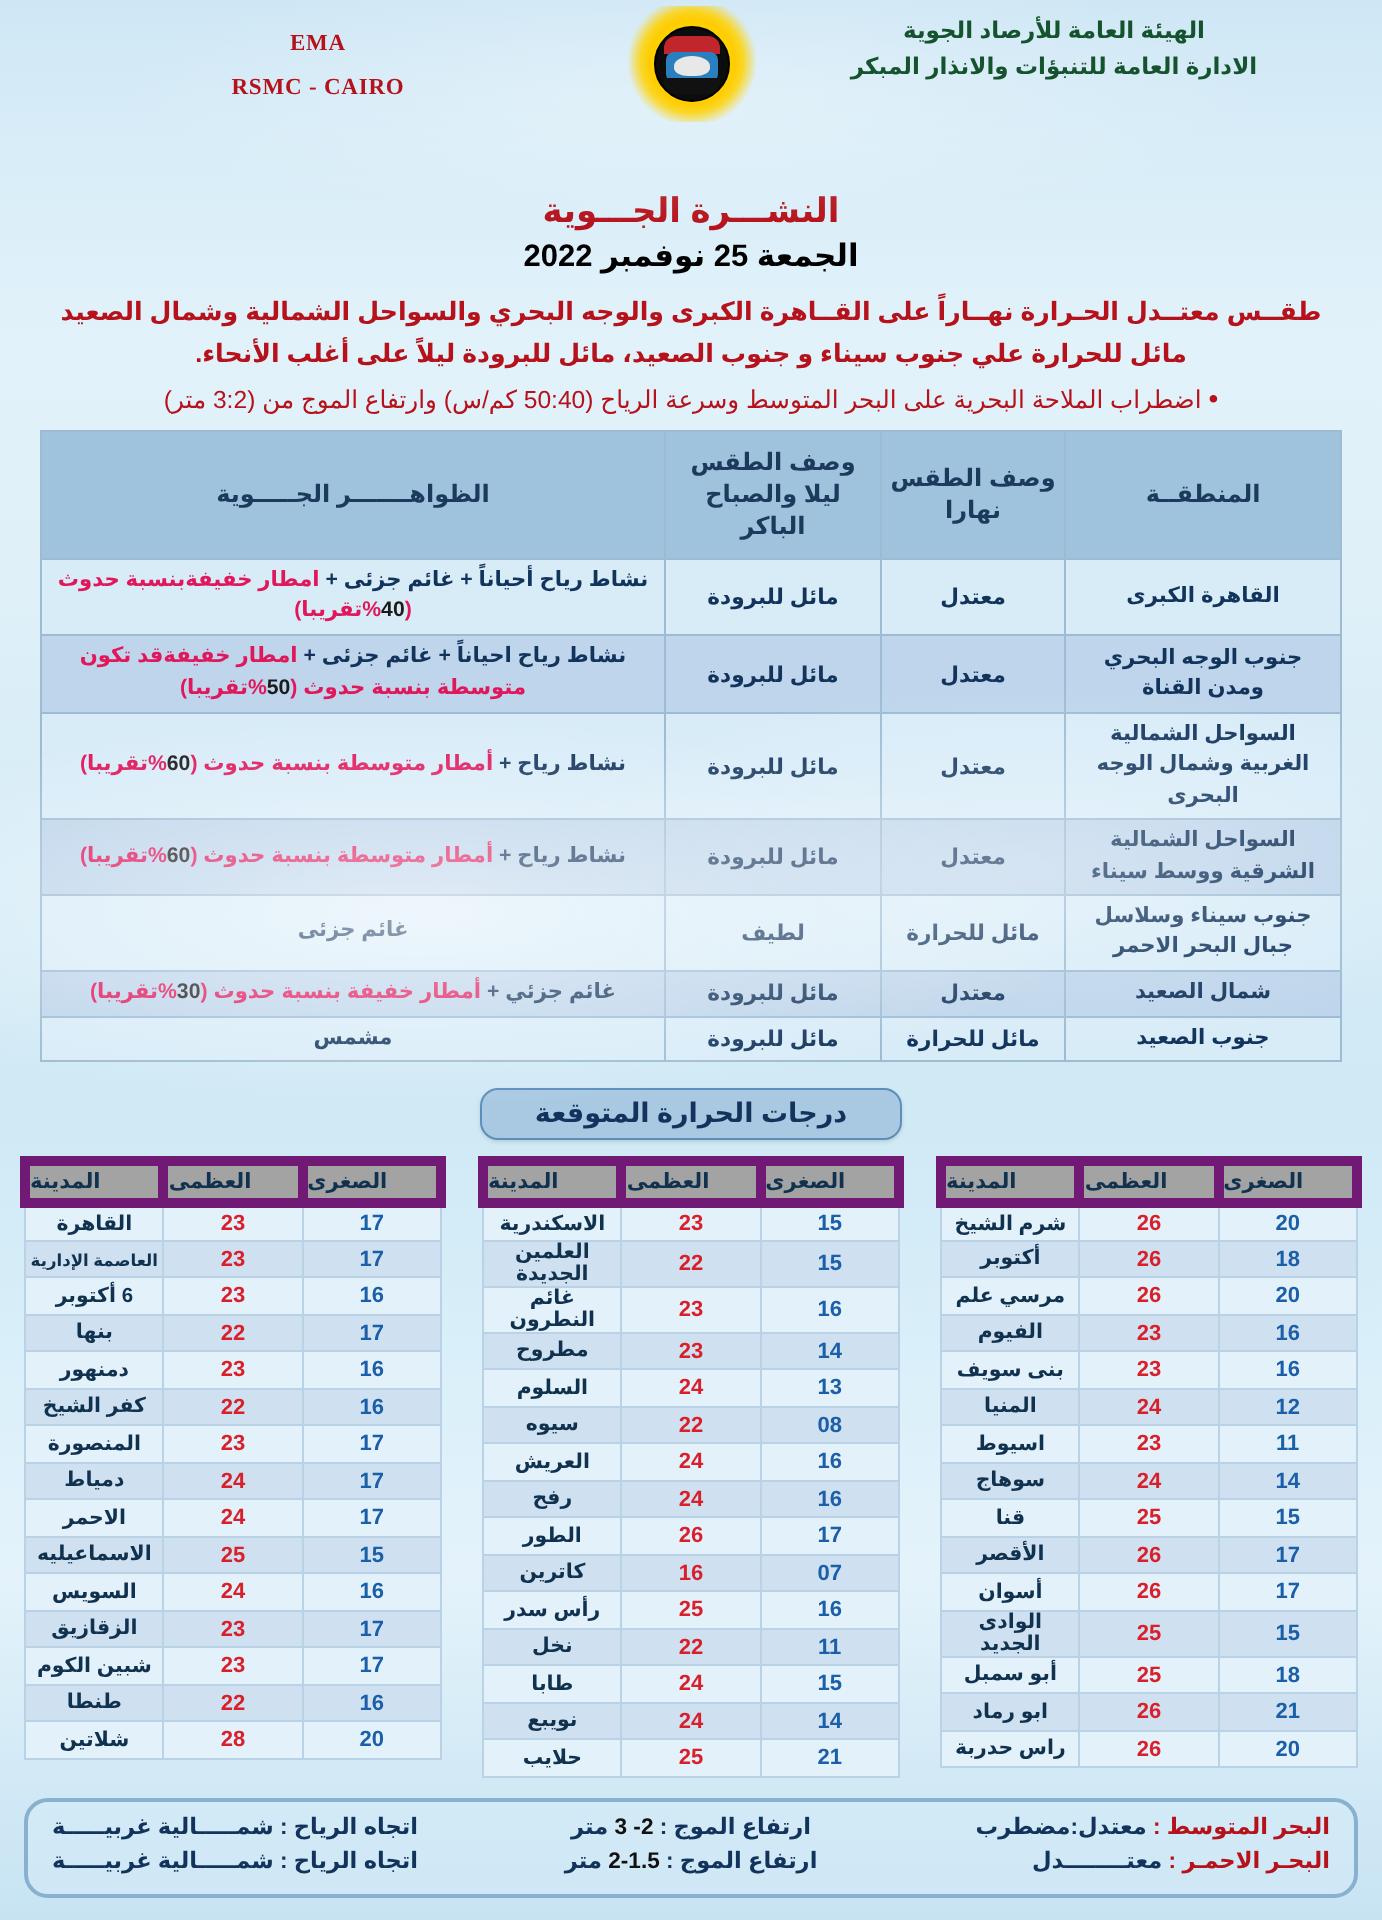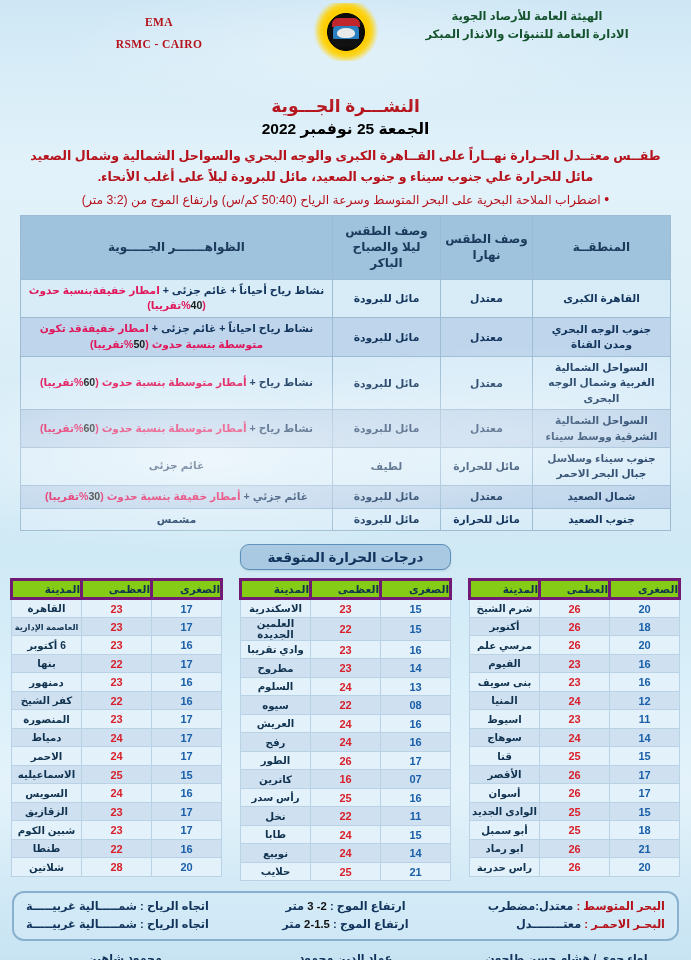--- a/index.html
+++ b/index.html
@@ -131,22 +131,22 @@
     display:inline-block; background:#a9c9e2; border:1px solid #5b8fbb;
     border-radius:9px; padding:4px 26px; color:#12345c; font-weight:bold;
     font-size:13.5px; box-shadow:0 1px 2px rgba(0,0,0,.12);
   }
 
   
   .temps { display:flex; gap:16px; margin:8px 10px 0 10px; justify-content:space-between; direction:rtl; }
   .temp-col { flex:1 1 0; }
   table.tt { width:100%; border-collapse:collapse; table-layout:fixed; }
   table.tt th {
-    background:#84cc16; color:#10324f; font-weight:bold; font-size:10.5px;
-    border:3px solid #701a75; padding:2px 0; height:17px; text-align:right;
+    background:#a3a3a3; color:#10324f; font-weight:bold; font-size:10.5px;
+    border:5px solid #701a75; padding:2px 0; height:17px; text-align:left;
   }
   table.tt td {
     border:1px solid #b9d2e6; text-align:center; height:18.5px; padding:0 2px;
   }
   .tt-city { font-size:10.2px; font-weight:bold; color:#10324f; width:46%;margin-top:27px; }
   .tt-city.small { font-size:8.3px; }
   .tt-max  { font-size:11px; font-weight:bold; color:#d81f2a; width:27%; }
   .tt-min  { font-size:11px; font-weight:bold; color:#1a5fa8; width:27%; }
   .tr-a { background:#e3f1fa; }
   .tr-b { background:#cfe1f1; }
@@ -383,21 +383,21 @@
             <td class="tt-city">الاسكندرية</td>
           </tr>
           <tr class="tr-b">
             <td class="tt-min">15</td>
             <td class="tt-max">22</td>
             <td class="tt-city">العلمين الجديدة</td>
           </tr>
           <tr class="tr-a">
             <td class="tt-min">16</td>
             <td class="tt-max">23</td>
-            <td class="tt-city">وادي تقريبا</td>
+            <td class="tt-city">غائم النطرون</td>
           </tr>
           <tr class="tr-b">
             <td class="tt-min">14</td>
             <td class="tt-max">23</td>
             <td class="tt-city">مطروح</td>
           </tr>
           <tr class="tr-a">
             <td class="tt-min">13</td>
             <td class="tt-max">24</td>
             <td class="tt-city">السلوم</td>

